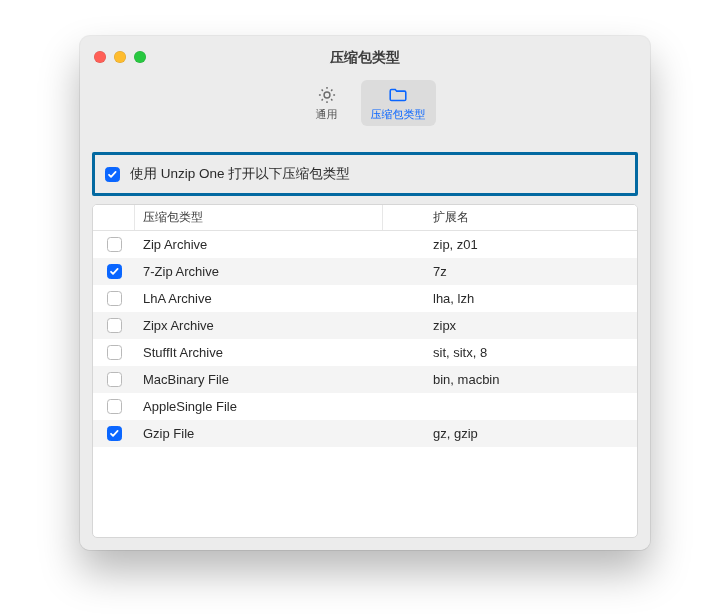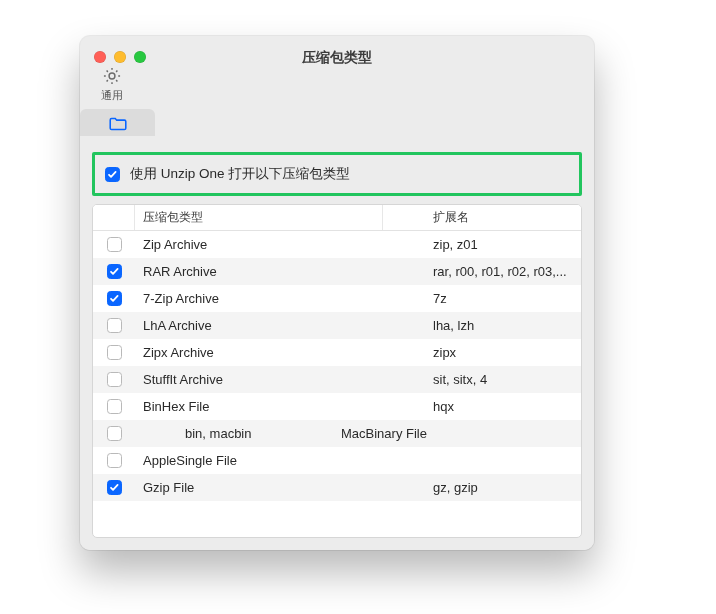--- a/index.html
+++ b/index.html
@@ -7,21 +7,21 @@
     font-family: -apple-system, "Helvetica Neue", Helvetica, Arial, sans-serif;
     background: #fff;
     width: 716px;
     height: 614px;
     position: relative;
   }
   .window {
     position: absolute;
     left: 80px;
     top: 36px;
-    width: 514px;
+    width: 570px;
     height: 514px;
     background: #ececec;
     border-radius: 10px;
     box-shadow: 0 22px 40px rgba(0,0,0,0.28), 0 0 0 1px rgba(0,0,0,0.07);
     overflow: hidden;
     display: flex;
     flex-direction: column;
   }
   .titlebar {
     height: 44px;
@@ -50,21 +50,20 @@
     font-weight: 600;
     color: #3b3b3b;
   }
   .toolbar {
     height: 56px;
     display: flex;
     align-items: flex-start;
     justify-content: center;
     gap: 2px;
     flex-shrink: 0;
-    flex-direction: column;
   }
   .tab-btn {
     display: flex;
     flex-direction: column;
     align-items: center;
     justify-content: center;
     padding: 4px 10px 4px 10px;
     border-radius: 6px;
     min-width: 64px;
     cursor: default;
@@ -92,21 +91,21 @@
     flex-direction: column;
     background: #ececec;
     min-height: 0;
   }
   .master-row {
     margin: 16px 12px 8px 12px;
     padding: 10px 10px;
     display: flex;
     align-items: center;
     gap: 10px;
-    border: 3px solid #22c55e;
+    border: 3px solid #0369a1;
     border-radius: 2px;
   }
   .checkbox {
     width: 15px; height: 15px;
     border-radius: 3.5px;
     border: 1px solid #b9b9b9;
     background: #fff;
     display: inline-flex;
     align-items: center;
     justify-content: center;
@@ -232,83 +231,65 @@
             <div class="td col-ext">zip, z01</div>
           </div>
           <div class="trow">
             <div class="td col-cb">
               <span class="checkbox checked">
                 <svg width="11" height="11" viewBox="0 0 12 12">
                   <path d="M2.2 6.3l2.2 2.2 5-5.4" stroke="#fff" stroke-width="1.9" fill="none" stroke-linecap="round" stroke-linejoin="round"></path>
                 </svg>
               </span>
             </div>
-            <div class="td col-name">RAR Archive</div>
-            <div class="td col-ext">rar, r00, r01, r02, r03,...</div>
+            <div class="td col-name">7-Zip Archive</div>
+            <div class="td col-ext">7z</div>
+          </div>
+          <div class="trow">
+            <div class="td col-cb">
+              <span class="checkbox"></span>
+            </div>
+            <div class="td col-name">LhA Archive</div>
+            <div class="td col-ext">lha, lzh</div>
+          </div>
+          <div class="trow">
+            <div class="td col-cb">
+              <span class="checkbox"></span>
+            </div>
+            <div class="td col-name">Zipx Archive</div>
+            <div class="td col-ext">zipx</div>
+          </div>
+          <div class="trow">
+            <div class="td col-cb">
+              <span class="checkbox"></span>
+            </div>
+            <div class="td col-name">StuffIt Archive</div>
+            <div class="td col-ext">sit, sitx, 8</div>
+          </div>
+          <div class="trow">
+            <div class="td col-cb">
+              <span class="checkbox"></span>
+            </div>
+            <div class="td col-name">MacBinary File</div>
+            <div class="td col-ext">bin, macbin</div>
+          </div>
+          <div class="trow">
+            <div class="td col-cb">
+              <span class="checkbox"></span>
+            </div>
+            <div class="td col-name">AppleSingle File</div>
           </div>
           <div class="trow">
             <div class="td col-cb">
               <span class="checkbox checked">
                 <svg width="11" height="11" viewBox="0 0 12 12">
                   <path d="M2.2 6.3l2.2 2.2 5-5.4" stroke="#fff" stroke-width="1.9" fill="none" stroke-linecap="round" stroke-linejoin="round"></path>
                 </svg>
               </span>
             </div>
-            <div class="td col-name">7-Zip Archive</div>
-            <div class="td col-ext">7z</div>
-          </div>
-          <div class="trow">
-            <div class="td col-cb">
-              <span class="checkbox"></span>
-            </div>
-            <div class="td col-name">LhA Archive</div>
-            <div class="td col-ext">lha, lzh</div>
-          </div>
-          <div class="trow">
-            <div class="td col-cb">
-              <span class="checkbox"></span>
-            </div>
-            <div class="td col-name">Zipx Archive</div>
-            <div class="td col-ext">zipx</div>
-          </div>
-          <div class="trow">
-            <div class="td col-cb">
-              <span class="checkbox"></span>
-            </div>
-            <div class="td col-name">StuffIt Archive</div>
-            <div class="td col-ext">sit, sitx, 4</div>
-          </div>
-          <div class="trow">
-            <div class="td col-cb">
-              <span class="checkbox"></span>
-            </div>
-            <div class="td col-name">BinHex File</div>
-            <div class="td col-ext">hqx</div>
-          </div>
-          <div class="trow">
-            <div class="td col-cb">
-              <span class="checkbox"></span>
-            </div>
-            <div class="td col-ext">bin, macbin</div>
-            <div class="td col-name">MacBinary File</div>
-          </div>
-          <div class="trow">
-            <div class="td col-cb">
-              <span class="checkbox"></span>
-            </div>
-            <div class="td col-name">AppleSingle File</div>
-          </div>
-          <div class="trow">
-            <div class="td col-cb">
-              <span class="checkbox checked">
-                <svg width="11" height="11" viewBox="0 0 12 12">
-                  <path d="M2.2 6.3l2.2 2.2 5-5.4" stroke="#fff" stroke-width="1.9" fill="none" stroke-linecap="round" stroke-linejoin="round"></path>
-                </svg>
-              </span>
-            </div>
             <div class="td col-name">Gzip File</div>
             <div class="td col-ext">gz, gzip</div>
           </div>
         </div>
     </div>
 
   </div>
 
 </div>
 

